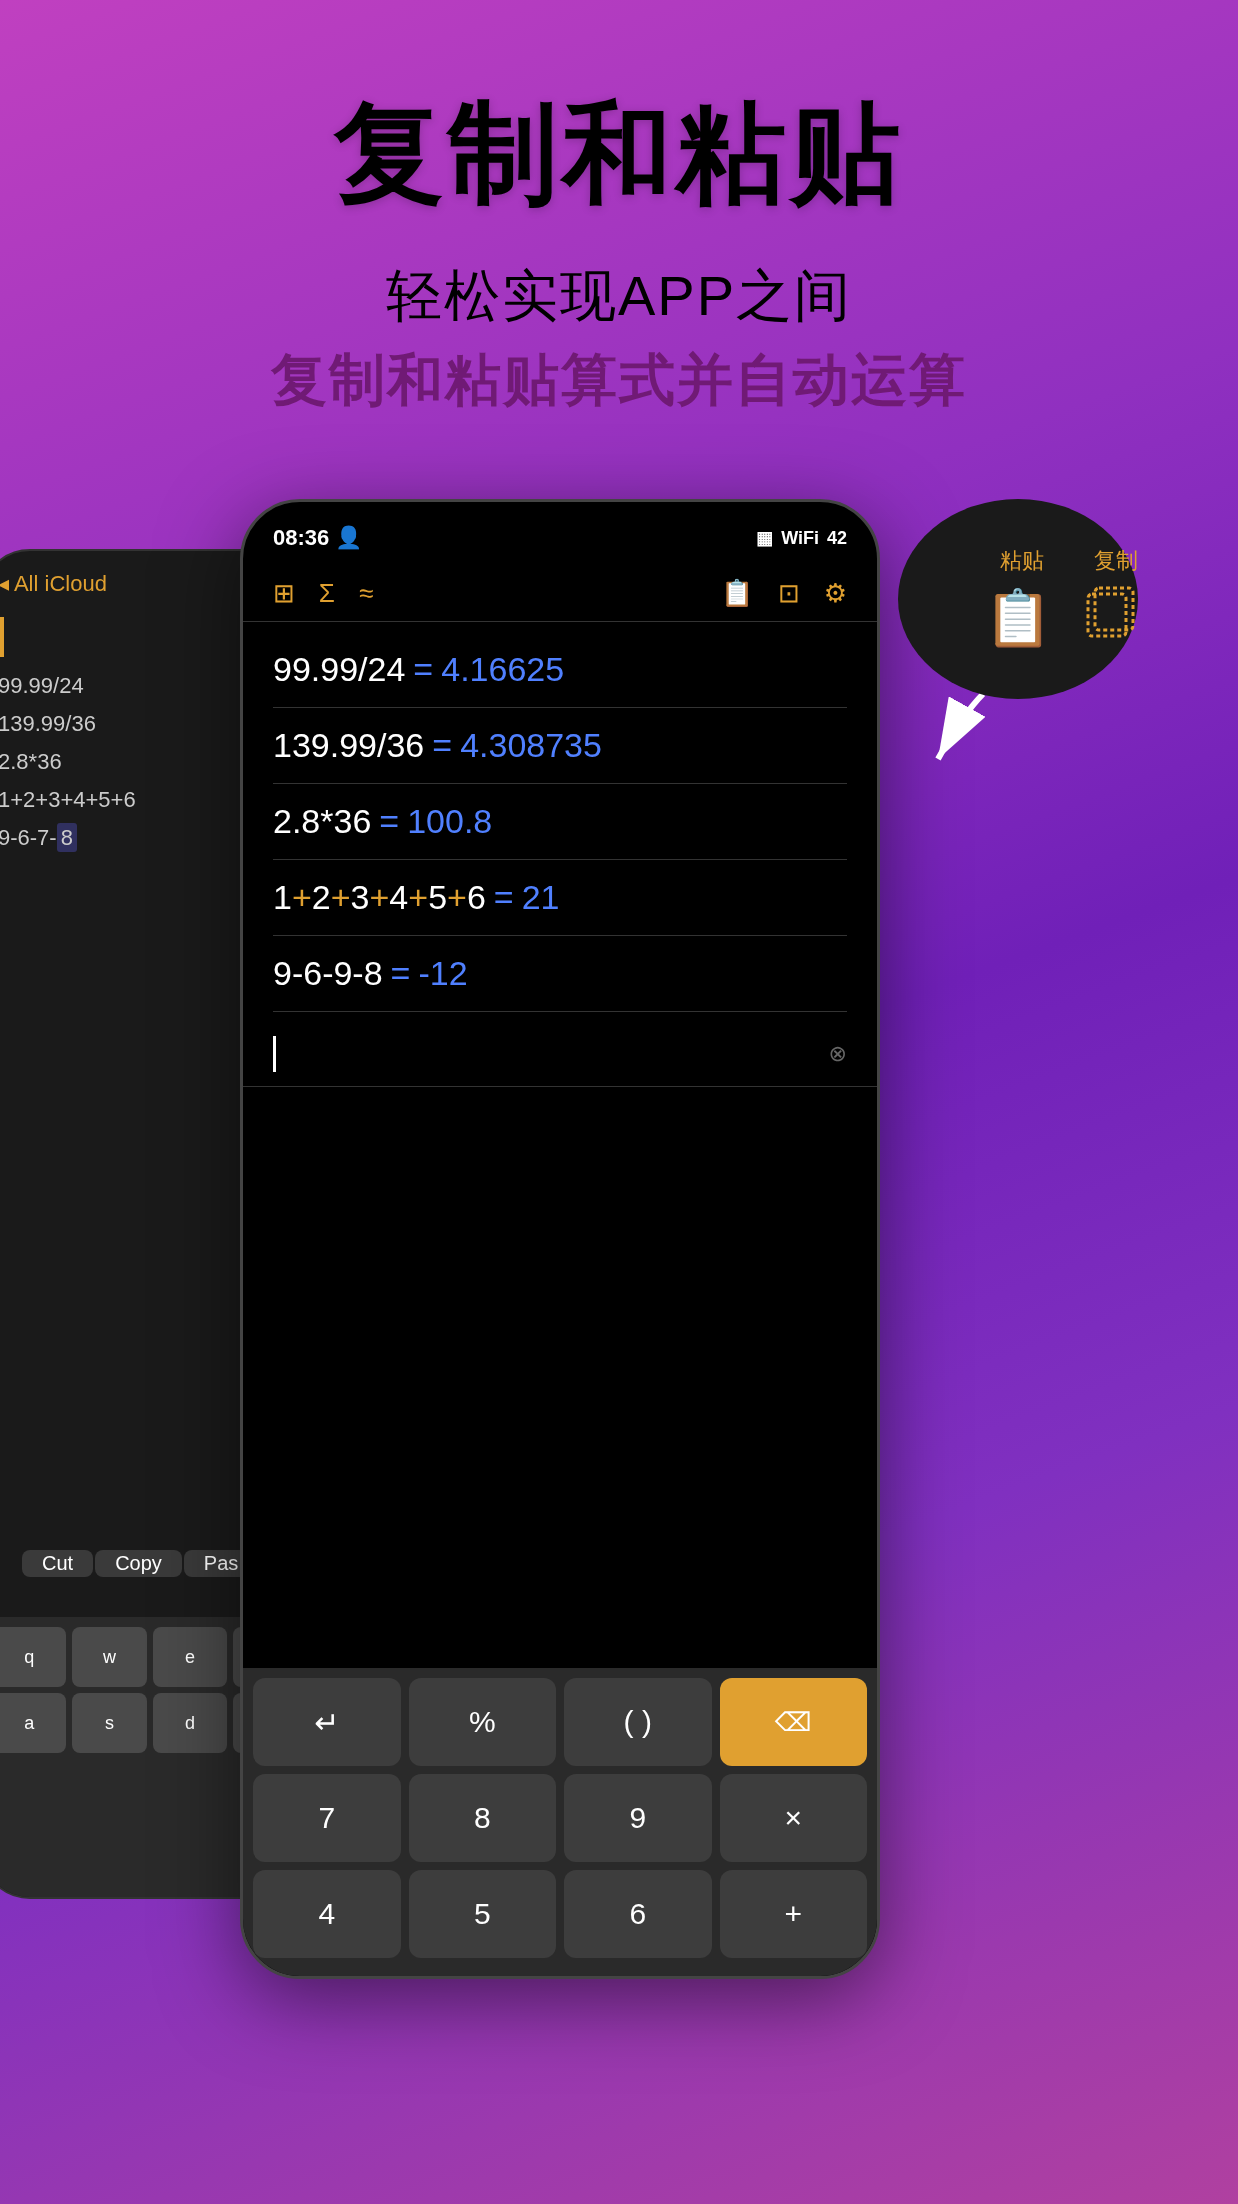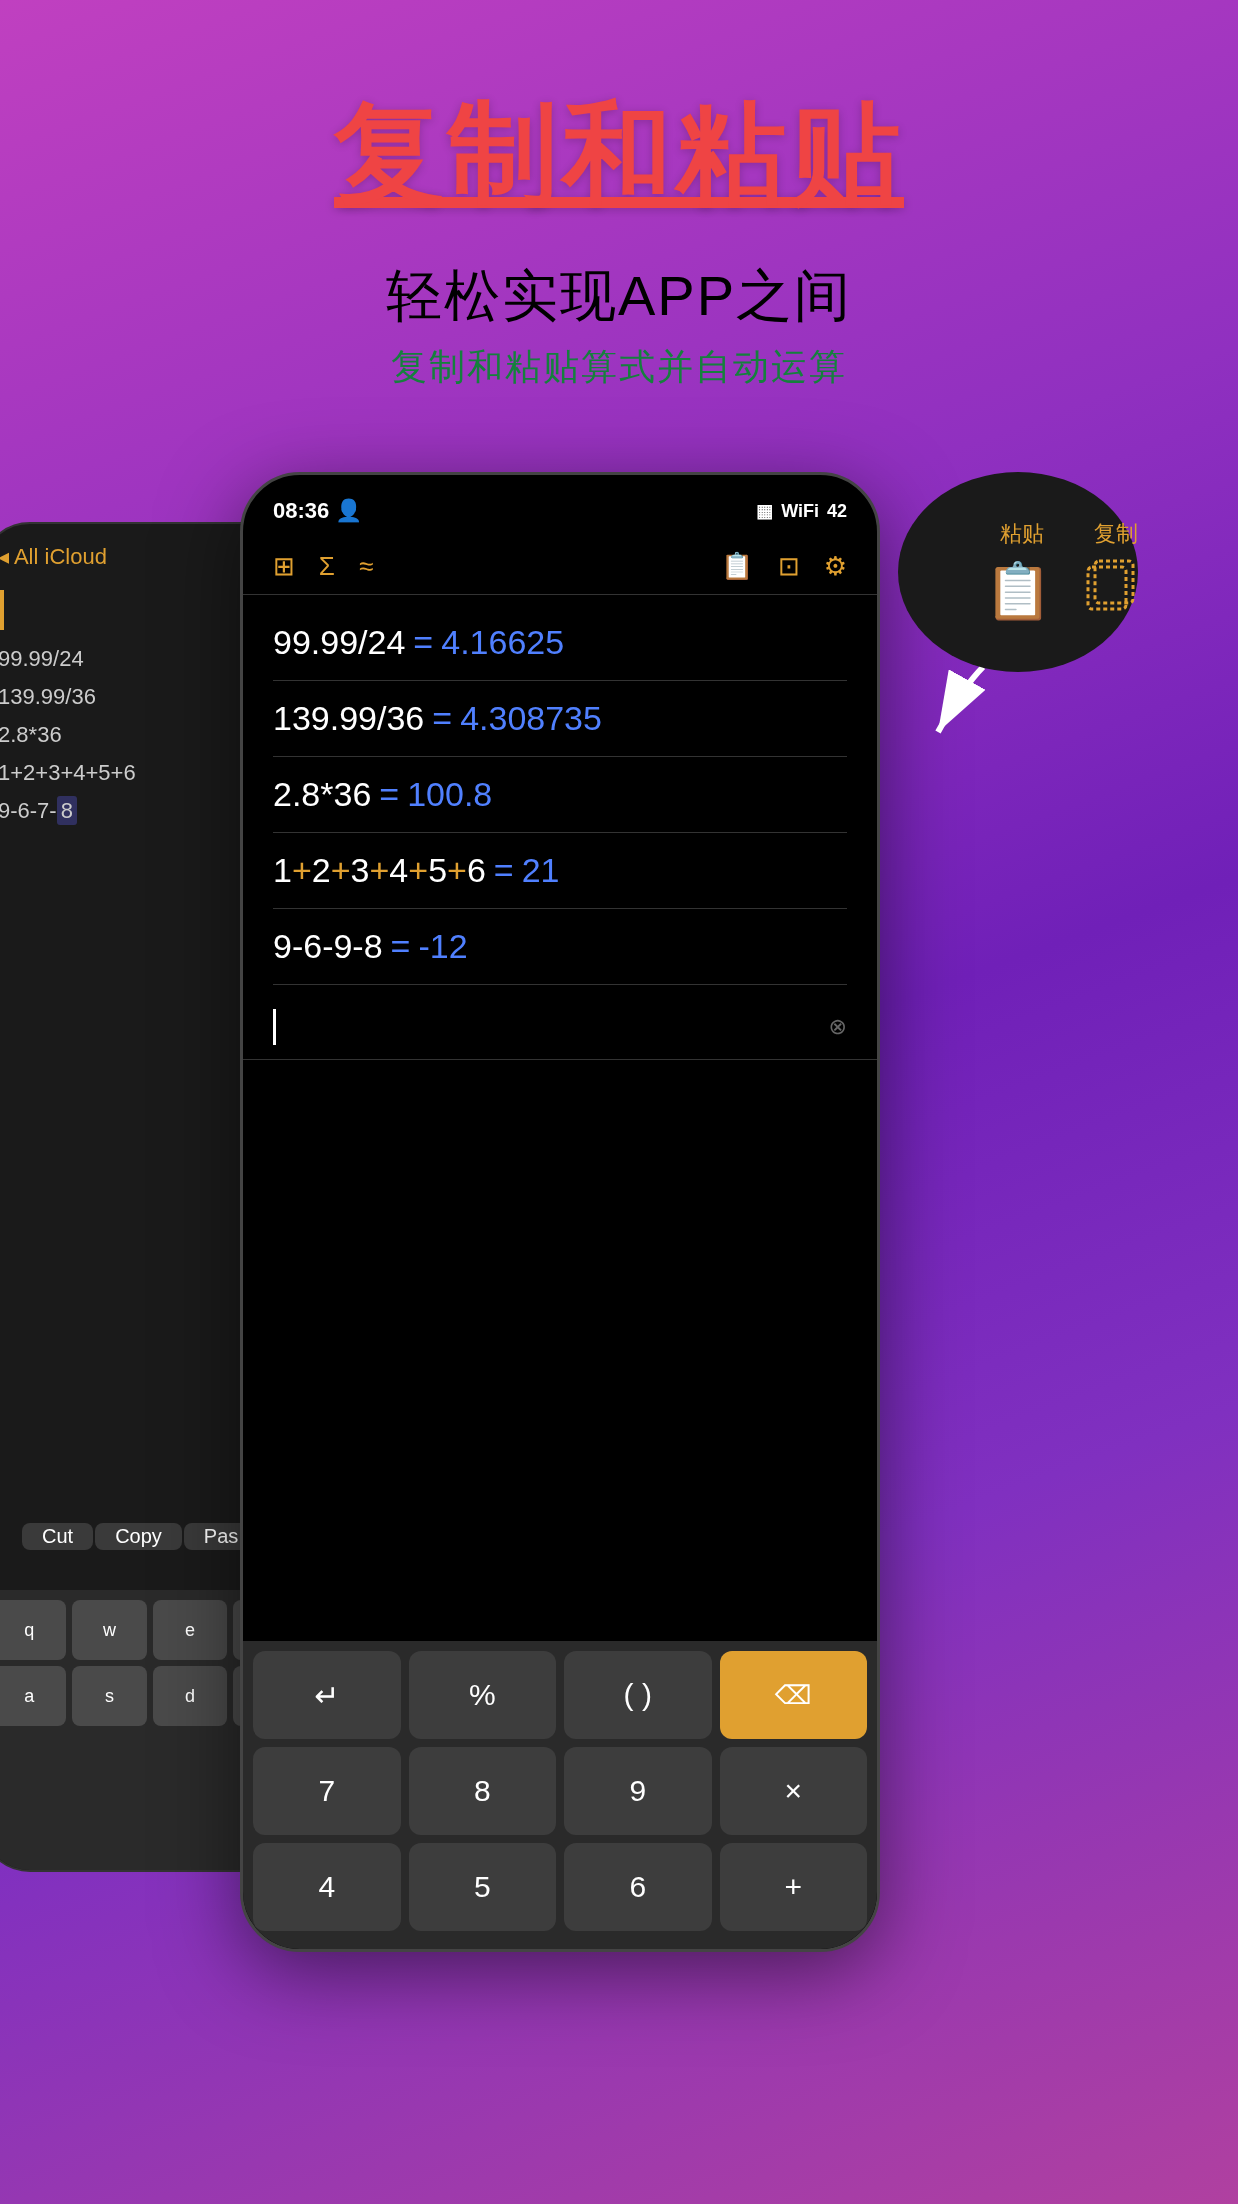--- a/index.html
+++ b/index.html
@@ -15,39 +15,38 @@
 
     .header-section {
       text-align: center;
       padding-top: 80px;
       padding-bottom: 30px;
     }
 
     .main-title {
       font-size: 110px;
       font-weight: 700;
-      color: #ef4444;
+      color: #000000;
       letter-spacing: 4px;
       text-shadow: 0 2px 10px rgba(0,0,0,0.2);
       margin-bottom: 30px;
-      text-decoration: underline;
     }
 
     .subtitle-line1 {
       font-size: 56px;
       font-weight: 400;
       color: #000000;
       letter-spacing: 2px;
       margin-bottom: 8px;
     }
 
     .subtitle-line2 {
-      font-size: 36px;
-      font-weight: 400;
-      color: #15803d;
+      font-size: 56px;
+      font-weight: 700;
+      color: #701a75;
       letter-spacing: 2px;
     }
 
     .phone-scene {
       position: relative;
       width: 100%;
       height: 1520px;
       margin-top: 20px;
     }
 

